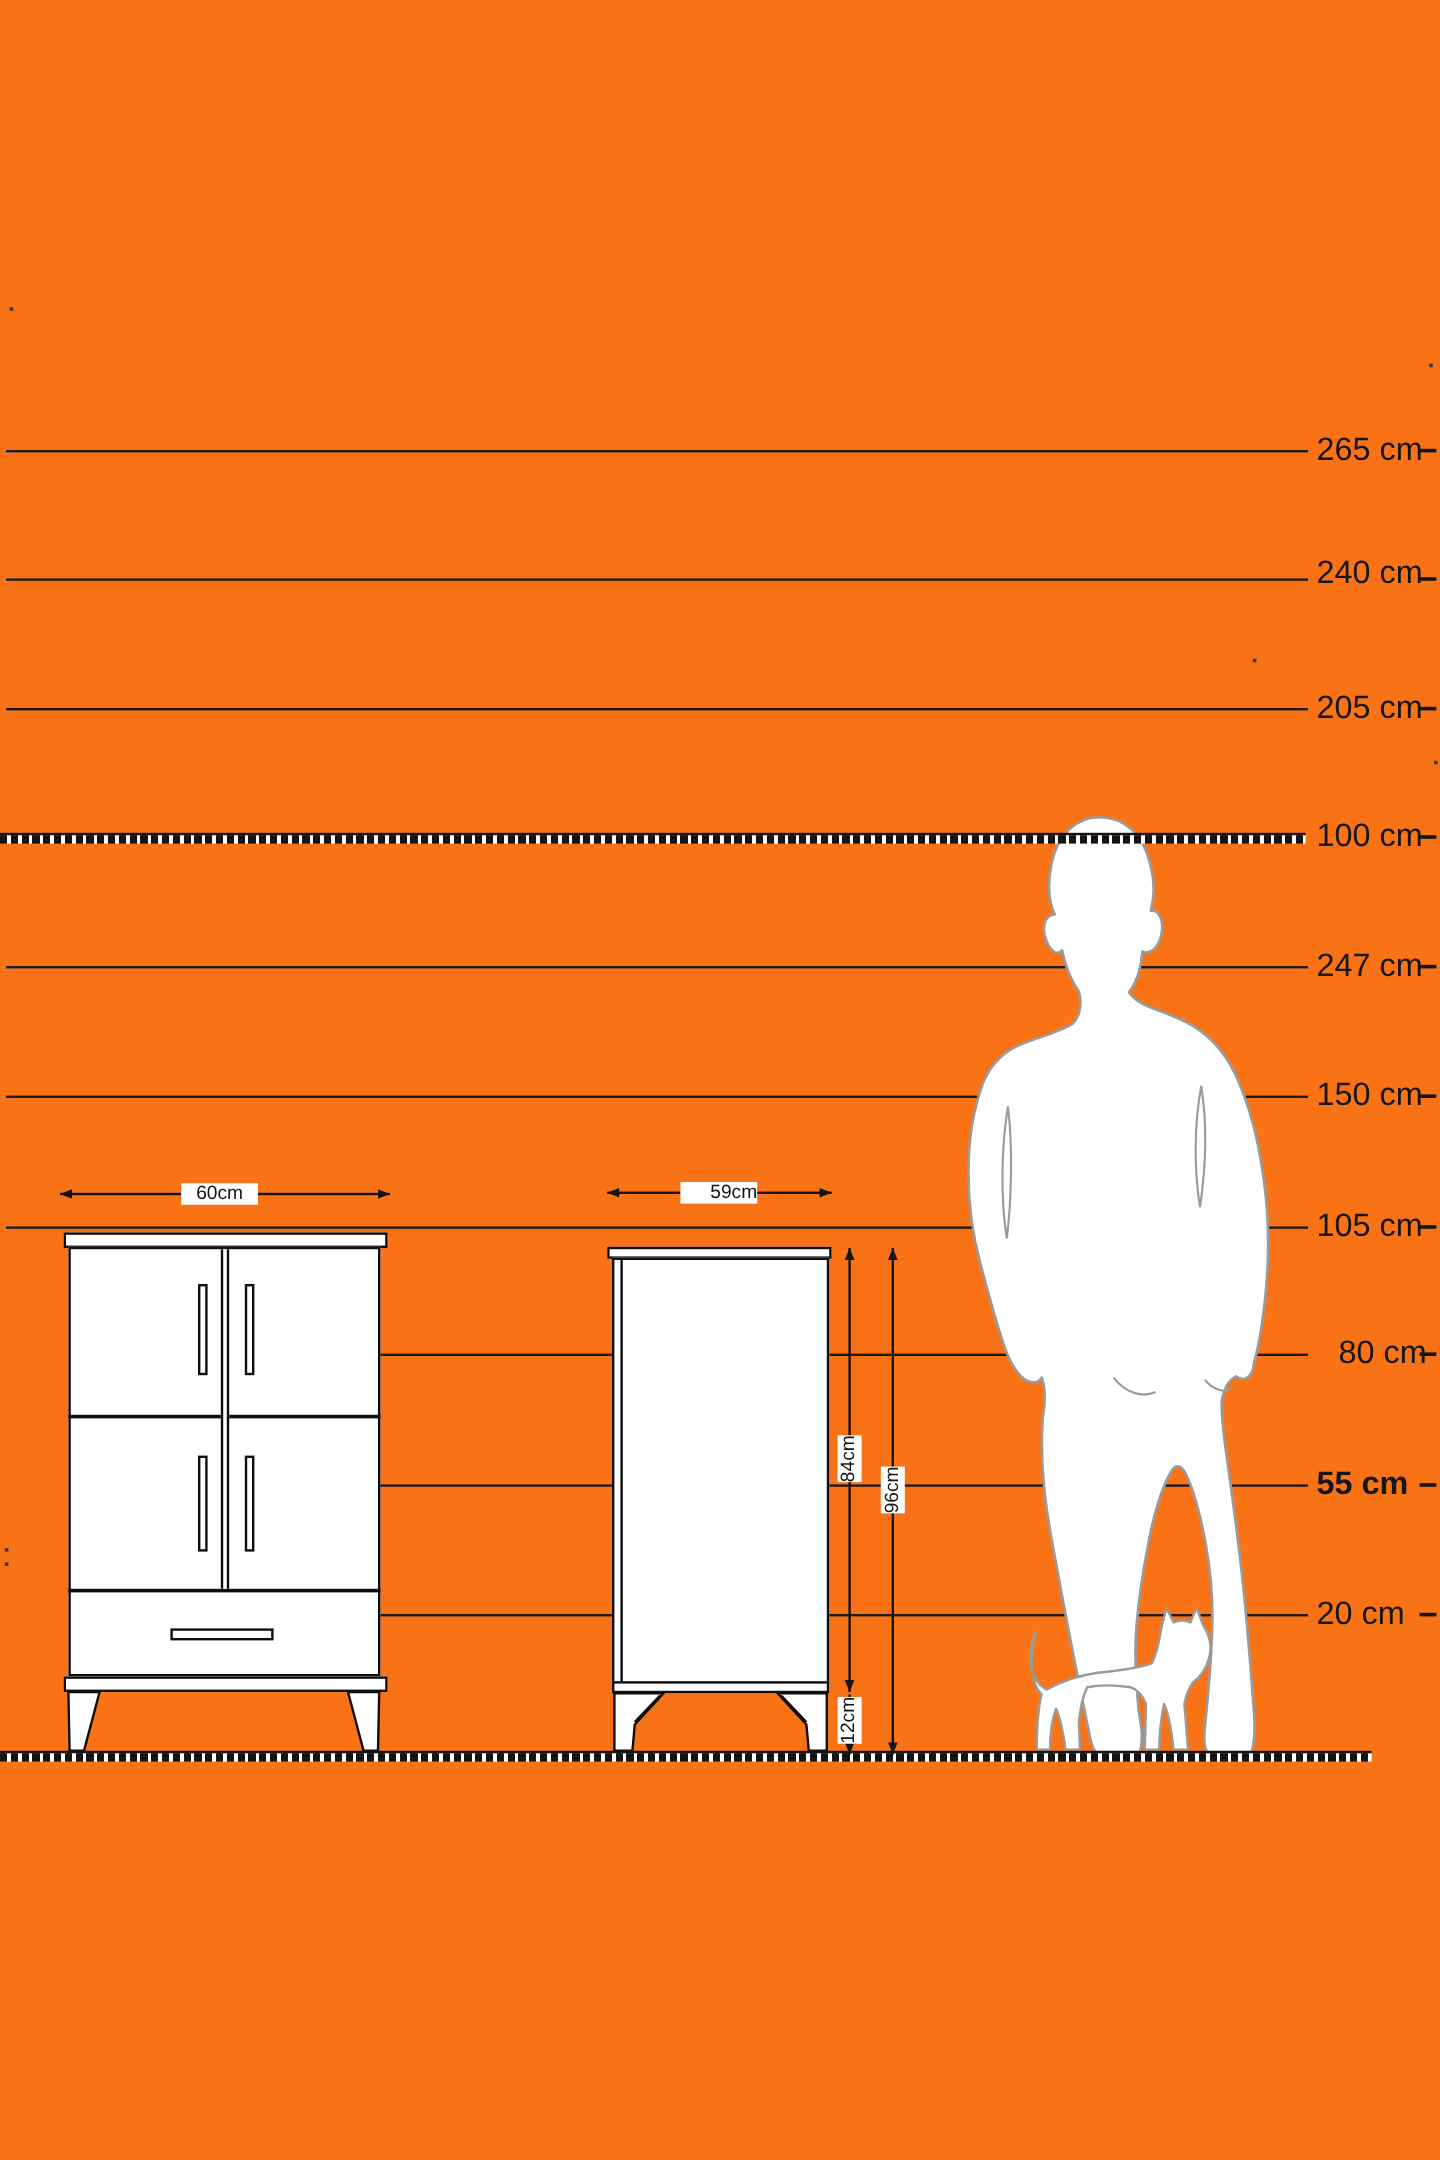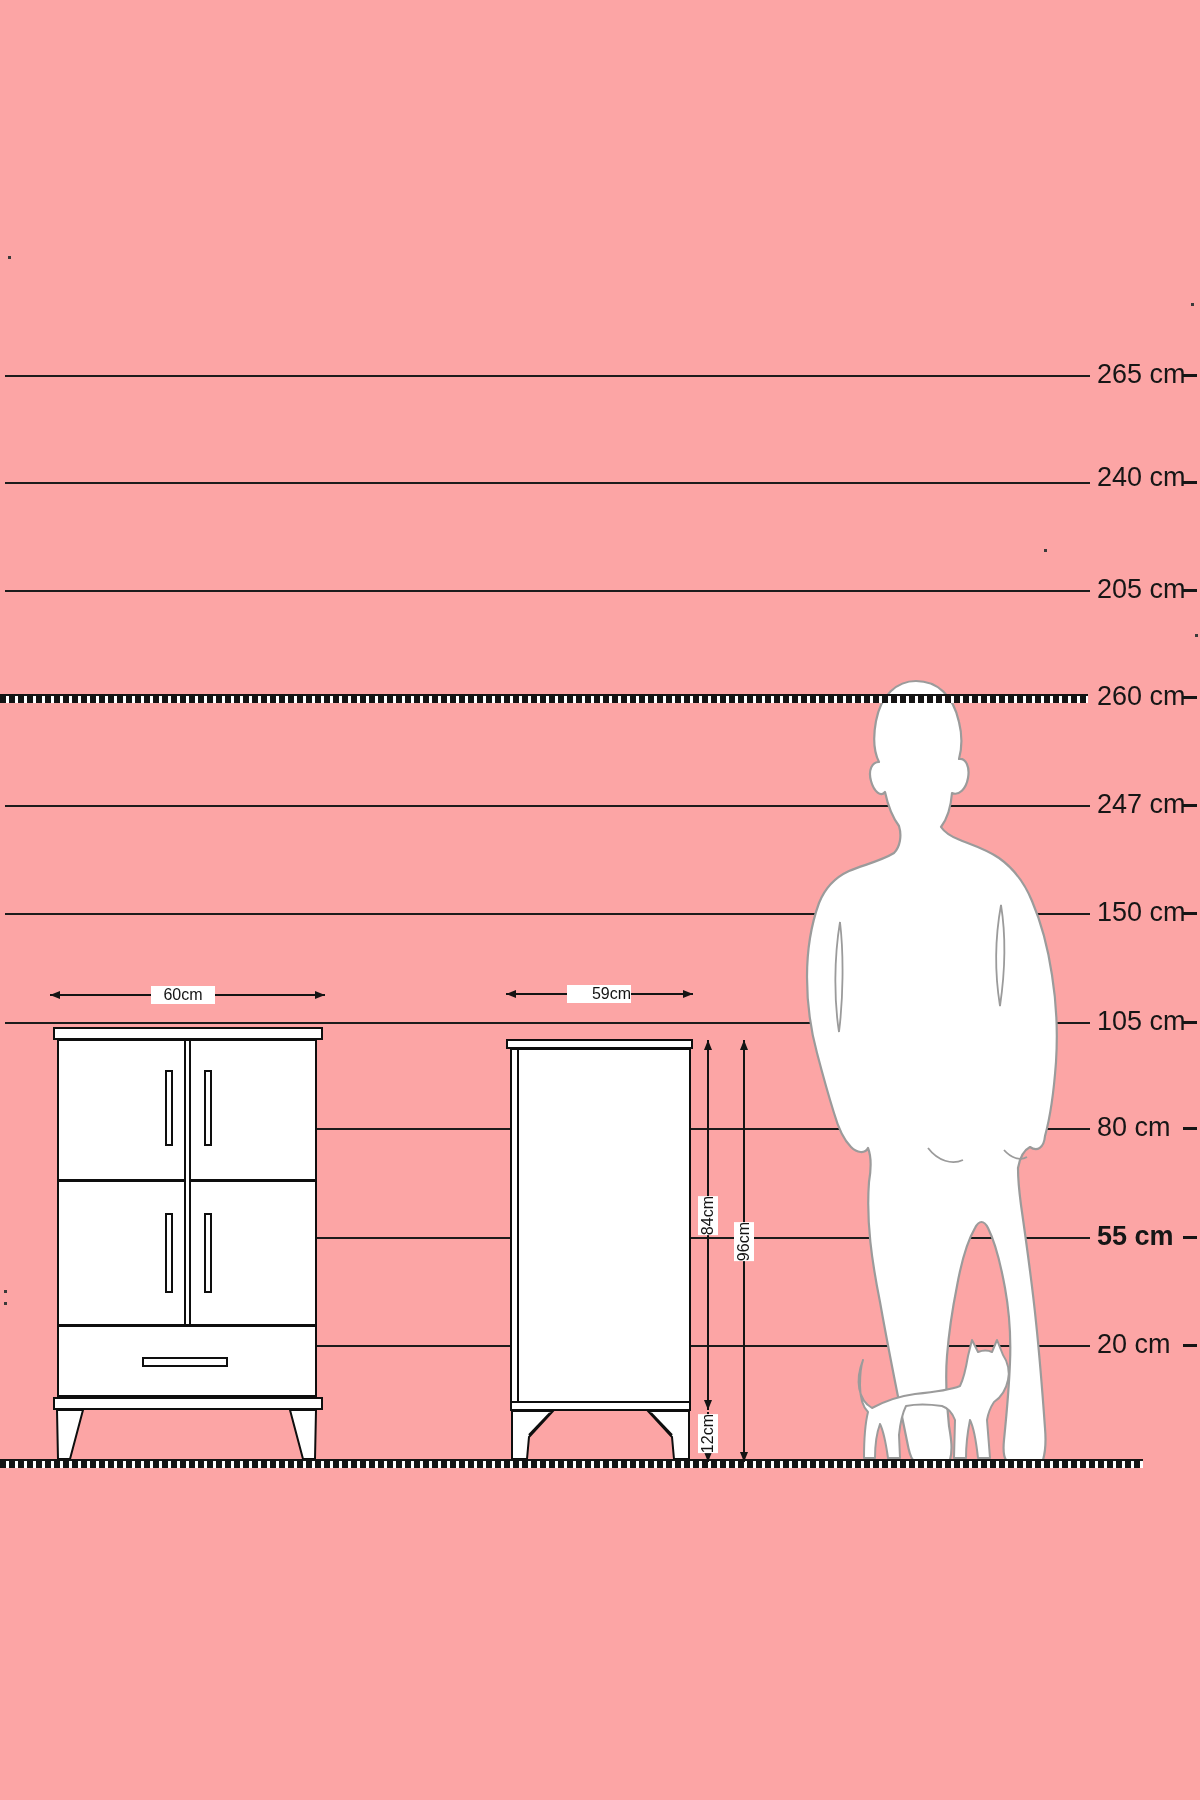--- a/index.html
+++ b/index.html
@@ -1,16 +1,16 @@
 <!DOCTYPE html>
 <html><head>
 <meta charset="utf-8">
 <style>
   html,body{margin:0;padding:0;background:#fff;}
-  #canvas{position:relative;width:1200px;height:1800px;background:#fca5a5;overflow:hidden;
+  #canvas{position:relative;width:1200px;height:1800px;background:#f97316;overflow:hidden;
           font-family:"Liberation Sans", sans-serif;color:#111;}
   
   .z1{z-index:1}.z2{z-index:2}.z3{z-index:3}.z4{z-index:4}.z5{z-index:5}
 
   
   .hline{position:absolute;height:2px;background:#1c1c1c;}
   .hatch{position:absolute;height:7px;border-top:2px solid #141414;
          background:repeating-linear-gradient(90deg,#141414 0 6px,#ffffff 6px 9px);}
   .rlabel{position:absolute;left:1097px;width:92px;font-size:27px;line-height:34px;
           color:#161616;white-space:nowrap;}
@@ -49,33 +49,33 @@
   <div id="ruler-layer">
       <div class="hline z1" style="left: 5px; top: 375px; width: 1085px;"></div>
       <div class="rlabel z5" style="top: 357px;">265 cm</div>
       <div class="rtick z5" style="top: 374px;"></div>
       <div class="hline z1" style="left: 5px; top: 482px; width: 1085px;"></div>
       <div class="rlabel z5" style="top: 460px;">240 cm</div>
       <div class="rtick z5" style="top: 481px;"></div>
       <div class="hline z1" style="left: 5px; top: 590px; width: 1085px;"></div>
       <div class="rlabel z5" style="top: 572px;">205 cm</div>
       <div class="rtick z5" style="top: 589px;"></div>
-      <div class="rlabel z5" style="top: 679px;">260 cm</div>
+      <div class="rlabel z5" style="top: 679px;">100 cm</div>
       <div class="rtick z5" style="top: 696px;"></div>
       <div class="hline z1" style="left: 5px; top: 805px; width: 1085px;"></div>
       <div class="rlabel z5" style="top: 787px;">247 cm</div>
       <div class="rtick z5" style="top: 804px;"></div>
       <div class="hline z1" style="left: 5px; top: 913px; width: 1085px;"></div>
       <div class="rlabel z5" style="top: 895px;">150 cm</div>
       <div class="rtick z5" style="top: 912px;"></div>
       <div class="hline z1" style="left: 5px; top: 1022px; width: 1085px;"></div>
       <div class="rlabel z5" style="top: 1004px;">105 cm</div>
       <div class="rtick z5" style="top: 1021px;"></div>
       <div class="hline z1" style="left: 312px; top: 1128px; width: 778px;"></div>
-      <div class="rlabel z5" style="top: 1110px;">80 cm</div>
+      <div class="rlabel z5" style="top: 1110px; text-align: right;">80 cm</div>
       <div class="rtick z5" style="top: 1127px;"></div>
       <div class="hline z1" style="left: 312px; top: 1237px; width: 778px;"></div>
       <div class="rlabel z5" style="top: 1219px; font-weight: bold;">55 cm</div>
       <div class="rtick z5" style="top: 1236px;"></div>
       <div class="hline z1" style="left: 312px; top: 1345px; width: 778px;"></div>
       <div class="rlabel z5" style="top: 1327px;">20 cm</div>
       <div class="rtick z5" style="top: 1344px;"></div>
     </div>
 
   <div>

